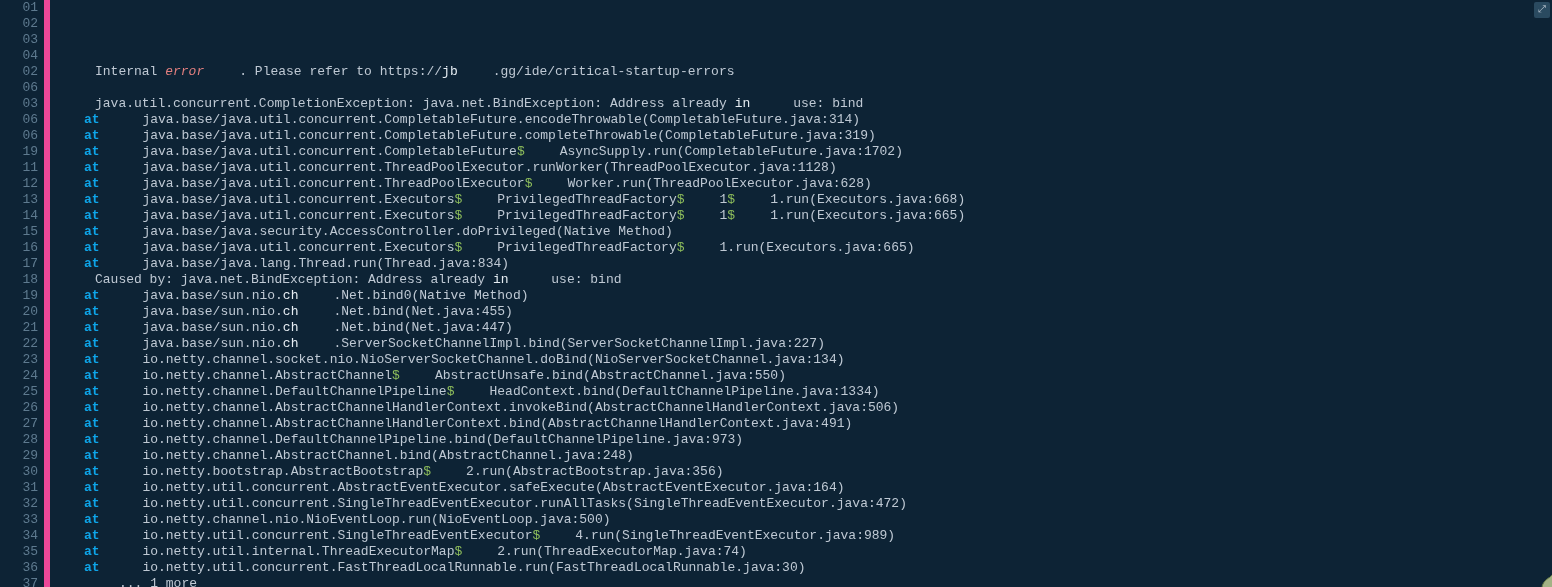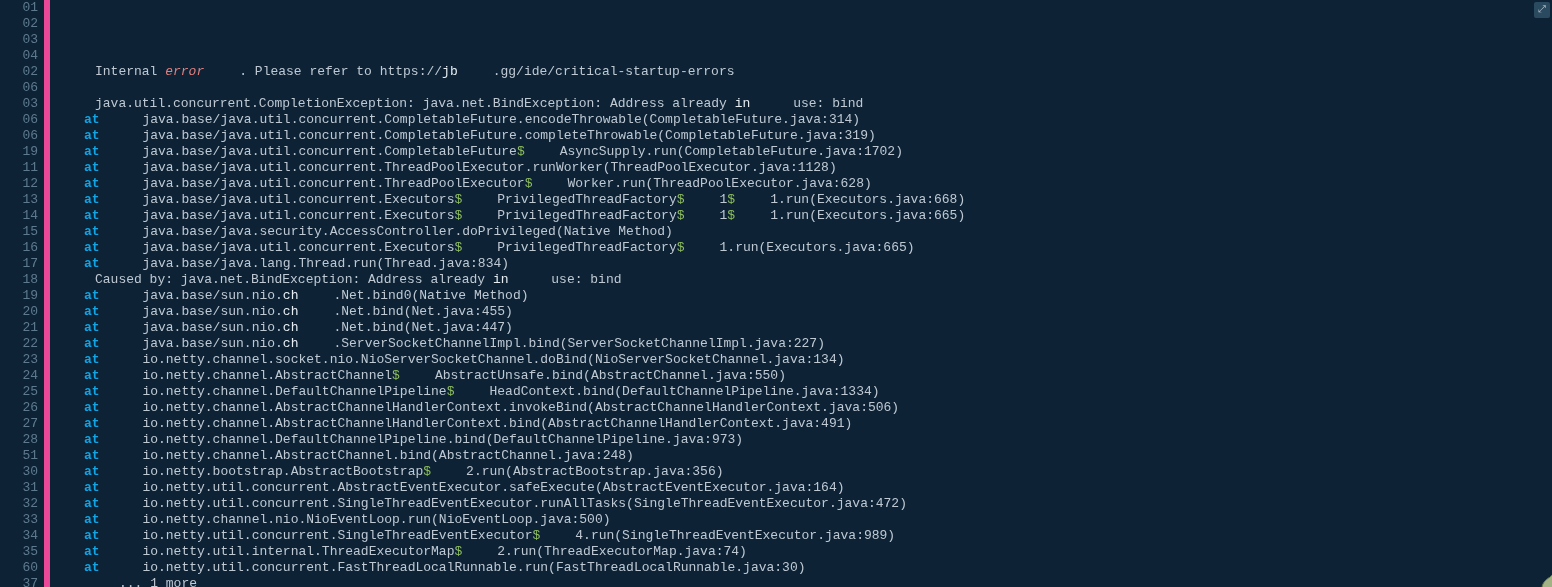--- a/index.html
+++ b/index.html
@@ -44,28 +44,28 @@
       <div>19</div>
       <div>20</div>
       <div>21</div>
       <div>22</div>
       <div>23</div>
       <div>24</div>
       <div>25</div>
       <div>26</div>
       <div>27</div>
       <div>28</div>
-      <div>51</div>
+      <div>29</div>
       <div>30</div>
       <div>31</div>
       <div>32</div>
       <div>33</div>
       <div>34</div>
       <div>35</div>
-      <div>60</div>
+      <div>36</div>
       <div>37</div>
     </div>
   <div class="code" id="code">
     
     
   <div class="line"><span class="s-text">Internal </span><span class="s-err">error</span><span class="s-text">. Please refer to https://</span><span class="s-kw">jb</span><span class="s-text">.gg/ide/critical-startup-errors</span></div><div class="line"></div><div class="line"><span class="s-text">java.util.concurrent.CompletionException: java.net.BindException: Address already </span><span class="s-kw">in</span><span class="s-text"> use: bind</span></div><div class="line indent1"><span class="s-orange">at</span><span class="s-text"> java.base/java.util.concurrent.CompletableFuture.encodeThrowable(CompletableFuture.java:314)</span></div><div class="line indent1"><span class="s-orange">at</span><span class="s-text"> java.base/java.util.concurrent.CompletableFuture.completeThrowable(CompletableFuture.java:319)</span></div><div class="line indent1"><span class="s-orange">at</span><span class="s-text"> java.base/java.util.concurrent.CompletableFuture</span><span class="s-dollar">$</span><span class="s-text">AsyncSupply.run(CompletableFuture.java:1702)</span></div><div class="line indent1"><span class="s-orange">at</span><span class="s-text"> java.base/java.util.concurrent.ThreadPoolExecutor.runWorker(ThreadPoolExecutor.java:1128)</span></div><div class="line indent1"><span class="s-orange">at</span><span class="s-text"> java.base/java.util.concurrent.ThreadPoolExecutor</span><span class="s-dollar">$</span><span class="s-text">Worker.run(ThreadPoolExecutor.java:628)</span></div><div class="line indent1"><span class="s-orange">at</span><span class="s-text"> java.base/java.util.concurrent.Executors</span><span class="s-dollar">$</span><span class="s-text">PrivilegedThreadFactory</span><span class="s-dollar">$</span><span class="s-text">1</span><span class="s-dollar">$</span><span class="s-text">1.run(Executors.java:668)</span></div><div class="line indent1"><span class="s-orange">at</span><span class="s-text"> java.base/java.util.concurrent.Executors</span><span class="s-dollar">$</span><span class="s-text">PrivilegedThreadFactory</span><span class="s-dollar">$</span><span class="s-text">1</span><span class="s-dollar">$</span><span class="s-text">1.run(Executors.java:665)</span></div><div class="line indent1"><span class="s-orange">at</span><span class="s-text"> java.base/java.security.AccessController.doPrivileged(Native Method)</span></div><div class="line indent1"><span class="s-orange">at</span><span class="s-text"> java.base/java.util.concurrent.Executors</span><span class="s-dollar">$</span><span class="s-text">PrivilegedThreadFactory</span><span class="s-dollar">$</span><span class="s-text">1.run(Executors.java:665)</span></div><div class="line indent1"><span class="s-orange">at</span><span class="s-text"> java.base/java.lang.Thread.run(Thread.java:834)</span></div><div class="line"><span class="s-text">Caused by: java.net.BindException: Address already </span><span class="s-kw">in</span><span class="s-text"> use: bind</span></div><div class="line indent1"><span class="s-orange">at</span><span class="s-text"> java.base/sun.nio.</span><span class="s-kw">ch</span><span class="s-text">.Net.bind0(Native Method)</span></div><div class="line indent1"><span class="s-orange">at</span><span class="s-text"> java.base/sun.nio.</span><span class="s-kw">ch</span><span class="s-text">.Net.bind(Net.java:455)</span></div><div class="line indent1"><span class="s-orange">at</span><span class="s-text"> java.base/sun.nio.</span><span class="s-kw">ch</span><span class="s-text">.Net.bind(Net.java:447)</span></div><div class="line indent1"><span class="s-orange">at</span><span class="s-text"> java.base/sun.nio.</span><span class="s-kw">ch</span><span class="s-text">.ServerSocketChannelImpl.bind(ServerSocketChannelImpl.java:227)</span></div><div class="line indent1"><span class="s-orange">at</span><span class="s-text"> io.netty.channel.socket.nio.NioServerSocketChannel.doBind(NioServerSocketChannel.java:134)</span></div><div class="line indent1"><span class="s-orange">at</span><span class="s-text"> io.netty.channel.AbstractChannel</span><span class="s-dollar">$</span><span class="s-text">AbstractUnsafe.bind(AbstractChannel.java:550)</span></div><div class="line indent1"><span class="s-orange">at</span><span class="s-text"> io.netty.channel.DefaultChannelPipeline</span><span class="s-dollar">$</span><span class="s-text">HeadContext.bind(DefaultChannelPipeline.java:1334)</span></div><div class="line indent1"><span class="s-orange">at</span><span class="s-text"> io.netty.channel.AbstractChannelHandlerContext.invokeBind(AbstractChannelHandlerContext.java:506)</span></div><div class="line indent1"><span class="s-orange">at</span><span class="s-text"> io.netty.channel.AbstractChannelHandlerContext.bind(AbstractChannelHandlerContext.java:491)</span></div><div class="line indent1"><span class="s-orange">at</span><span class="s-text"> io.netty.channel.DefaultChannelPipeline.bind(DefaultChannelPipeline.java:973)</span></div><div class="line indent1"><span class="s-orange">at</span><span class="s-text"> io.netty.channel.AbstractChannel.bind(AbstractChannel.java:248)</span></div><div class="line indent1"><span class="s-orange">at</span><span class="s-text"> io.netty.bootstrap.AbstractBootstrap</span><span class="s-dollar">$</span><span class="s-text">2.run(AbstractBootstrap.java:356)</span></div><div class="line indent1"><span class="s-orange">at</span><span class="s-text"> io.netty.util.concurrent.AbstractEventExecutor.safeExecute(AbstractEventExecutor.java:164)</span></div><div class="line indent1"><span class="s-orange">at</span><span class="s-text"> io.netty.util.concurrent.SingleThreadEventExecutor.runAllTasks(SingleThreadEventExecutor.java:472)</span></div><div class="line indent1"><span class="s-orange">at</span><span class="s-text"> io.netty.channel.nio.NioEventLoop.run(NioEventLoop.java:500)</span></div><div class="line indent1"><span class="s-orange">at</span><span class="s-text"> io.netty.util.concurrent.SingleThreadEventExecutor</span><span class="s-dollar">$</span><span class="s-text">4.run(SingleThreadEventExecutor.java:989)</span></div><div class="line indent1"><span class="s-orange">at</span><span class="s-text"> io.netty.util.internal.ThreadExecutorMap</span><span class="s-dollar">$</span><span class="s-text">2.run(ThreadExecutorMap.java:74)</span></div><div class="line indent1"><span class="s-orange">at</span><span class="s-text"> io.netty.util.concurrent.FastThreadLocalRunnable.run(FastThreadLocalRunnable.java:30)</span></div><div class="line indent1"><span class="s-text">... 1 more</span></div><div class="top-icon">⤢</div><div class="corner-icon">
       <svg viewBox="0 0 80 50">
         <ellipse cx="45" cy="35" rx="22" ry="14" fill="#c9d69a" stroke="#7a8f4a" stroke-width="1"></ellipse>
         <path d="M30 25 Q40 12 50 25" fill="#c9d69a" stroke="#7a8f4a"></path>
         <path d="M38 22 Q45 8 55 22" fill="#c9d69a" stroke="#7a8f4a"></path>

